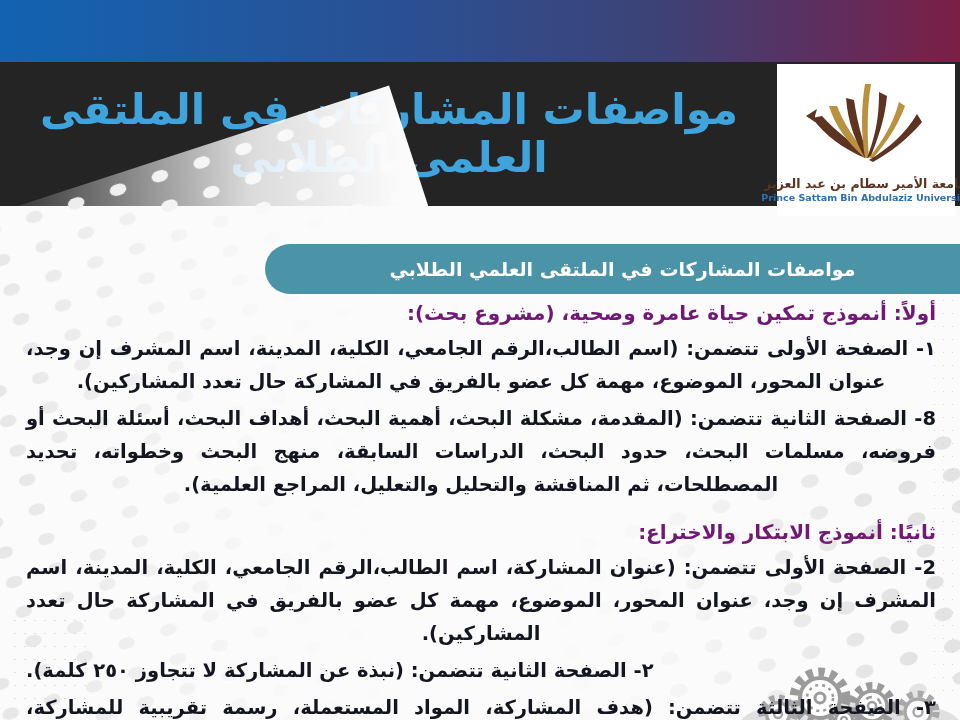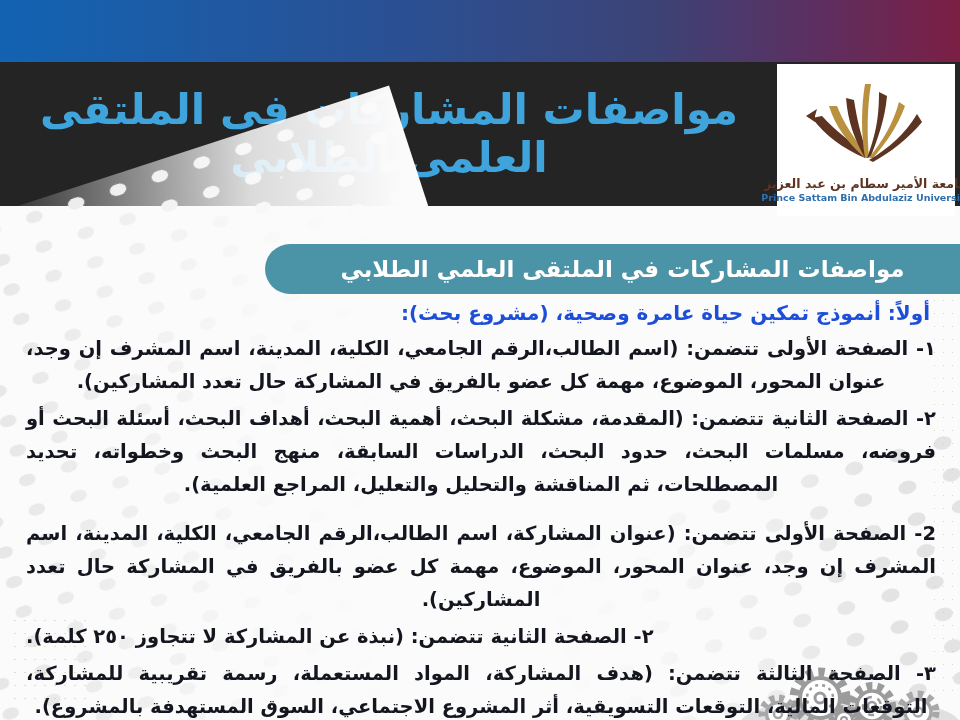--- a/index.html
+++ b/index.html
@@ -74,29 +74,29 @@
     background-size:10px 13px;opacity:.45;z-index:2;
   }
   
   .banner{
     position:absolute;right:0;top:38px;width:695px;height:50px;
     background:#4b93a7;border-radius:25px 0 0 25px;
     display:flex;align-items:center;justify-content:center;
     z-index:4;
   }
   .banner-label{
-    color:#ffffff;font-weight:bold;font-size:23px;direction:rtl;white-space:nowrap;margin-left:20px;
+    color:#ffffff;font-weight:bold;font-size:19px;direction:rtl;white-space:nowrap;margin-left:20px;
   }
   
   .text-area{
     position:absolute;right:20px;left:22px;top:92px;z-index:5;direction:rtl;
     color:#14161f;
   }
   .section-heading{
-    margin:0 10px 3px 0;font-size:20px;font-weight:bold;color:#1d4ed8;
+    margin:0 4px 3px 0;font-size:20px;font-weight:bold;color:#701a75;
     text-align:right;line-height:30px;
   }
   .text-area p{
     margin:4px;font-size:19.5px;font-weight:bold;line-height:33px;
   }
   .p-justify{text-align:justify;text-align-last:center;}
   .p-right{text-align:left;}
   .section{margin:0;}
   .section + .section{margin-top:16px;}
   
@@ -145,24 +145,25 @@
 
     <div class="banner">
       <div class="banner-label">مواصفات المشاركات في الملتقى العلمي الطلابي</div>
     </div>
 
     <div class="text-area">
 
       <div class="section">
         <h2 class="section-heading">أولاً: أنموذج تمكين حياة عامرة وصحية، (مشروع بحث):</h2>
         <p class="p-justify">١- الصفحة الأولى تتضمن: (اسم الطالب،الرقم الجامعي، الكلية، المدينة، اسم المشرف إن وجد، عنوان المحور، الموضوع، مهمة كل عضو بالفريق في المشاركة حال تعدد المشاركين).</p>
-        <p class="p-justify">٢- الصفحة الثانية تتضمن: (المقدمة، مشكلة البحث، أهمية البحث، أهداف البحث، أسئلة البحث أو فروضه، مسلمات البحث، حدود البحث، الدراسات السابقة، منهج البحث وخطواته، تحديد المصطلحات، ثم المناقشة والتحليل والتعليل، المراجع العلمية).</p>
+        <p class="p-justify">8- الصفحة الثانية تتضمن: (المقدمة، مشكلة البحث، أهمية البحث، أهداف البحث، أسئلة البحث أو فروضه، مسلمات البحث، حدود البحث، الدراسات السابقة، منهج البحث وخطواته، تحديد المصطلحات، ثم المناقشة والتحليل والتعليل، المراجع العلمية).</p>
       </div>
 
       <div class="section">
+        <h2 class="section-heading">ثانيًا: أنموذج الابتكار والاختراع:</h2>
         <p class="p-justify">2- الصفحة الأولى تتضمن: (عنوان المشاركة، اسم الطالب،الرقم الجامعي، الكلية، المدينة، اسم المشرف إن وجد، عنوان المحور، الموضوع، مهمة كل عضو بالفريق في المشاركة حال تعدد المشاركين).</p>
         <p class="p-right">٢- الصفحة الثانية تتضمن: (نبذة عن المشاركة لا تتجاوز ٢٥٠ كلمة).</p>
         <p class="p-justify">٣- الصفحة الثالثة تتضمن: (هدف المشاركة، المواد المستعملة، رسمة تقريبية للمشاركة، التوقعات المالية، التوقعات التسويقية، أثر المشروع الاجتماعي، السوق المستهدفة بالمشروع).</p>
       </div>
 
     </div>
 
     <svg class="gears" width="240" height="72" viewBox="0 0 240 72">
       <ellipse cx="130" cy="70" rx="110" ry="26" fill="#e0e0e0"></ellipse>
 

